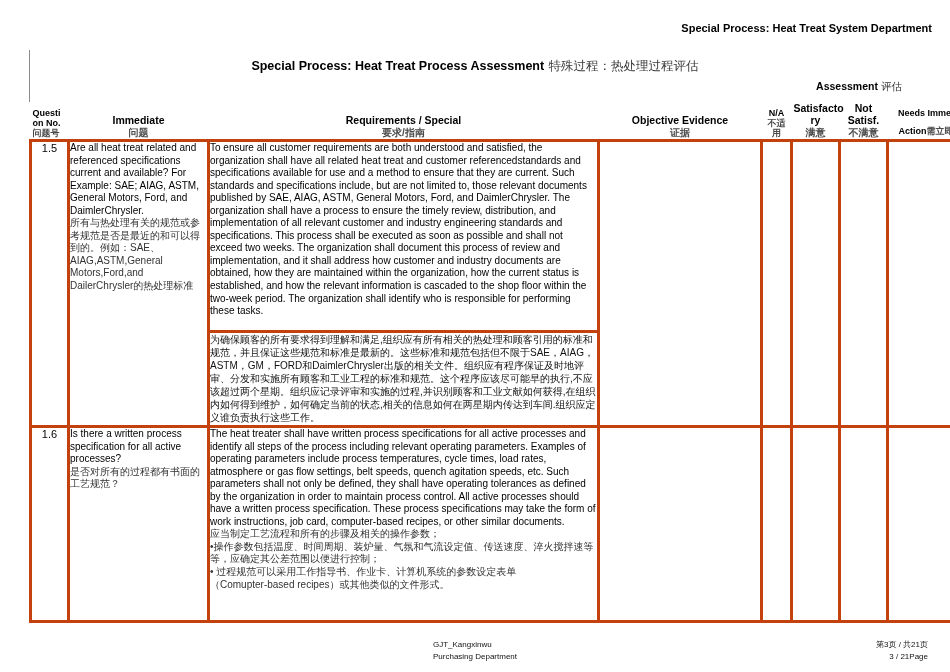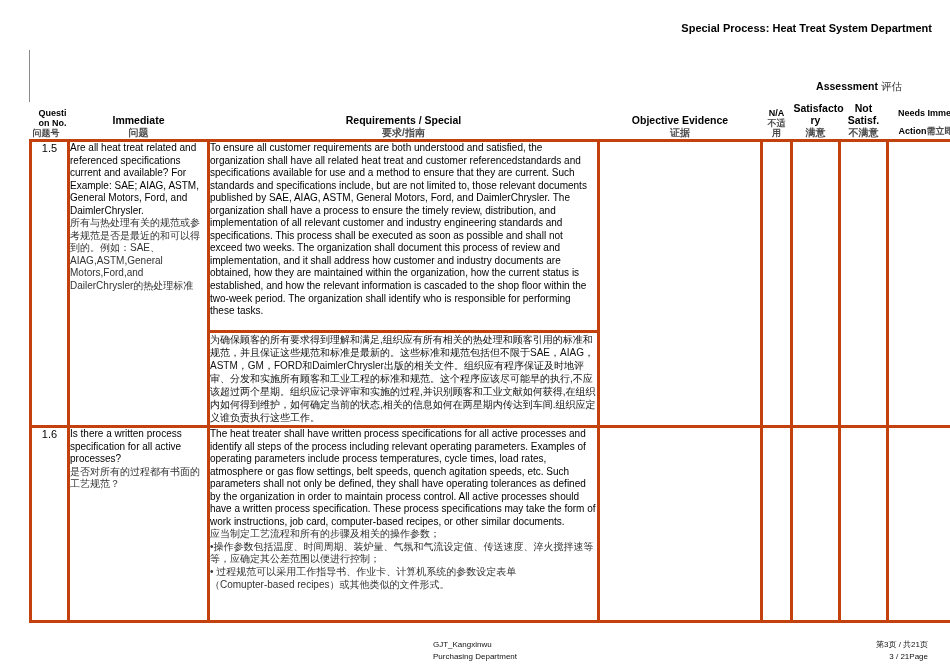--- a/index.html
+++ b/index.html
@@ -132,21 +132,21 @@
     display: block;
   }
   .th-cn {
     font-size: 10px;
     color: #4a4a4a;
     line-height: 1.12;
     display: block;
   }
   .th-center { text-align: center; }
 
-  th.c-no   .th-en { text-align: right; }
+  th.c-no   .th-en { text-align: left; }
   th.c-no   .th-cn { text-align: left; }
 
   .th-small .th-en { font-size: 9px; }
   .th-small .th-cn { font-size: 9px; }
 
   .th-inline .th-en { display: inline; }
   .th-inline .th-cn { display: inline; }
 
   
   td.num {
@@ -194,20 +194,24 @@
 </head>
 <body>
 
 <div class="page-header">
 
 
   <div class="vert-rule"></div>
 
   <div class="header-right">Special Process: Heat Treat System Department</div>
 
+  <div class="doc-title">
+    <span class="en">Special Process: Heat Treat Process Assessment</span>
+    <span class="cn">特殊过程：热处理过程评估</span>
+  </div>
 </div>
 
 <div class="assess-super">
   <span class="en">Assessment</span>
   <span class="cn">评估</span>
 </div>
 
 <table class="sheet">
   <colgroup>
     <col style="width:38px">

